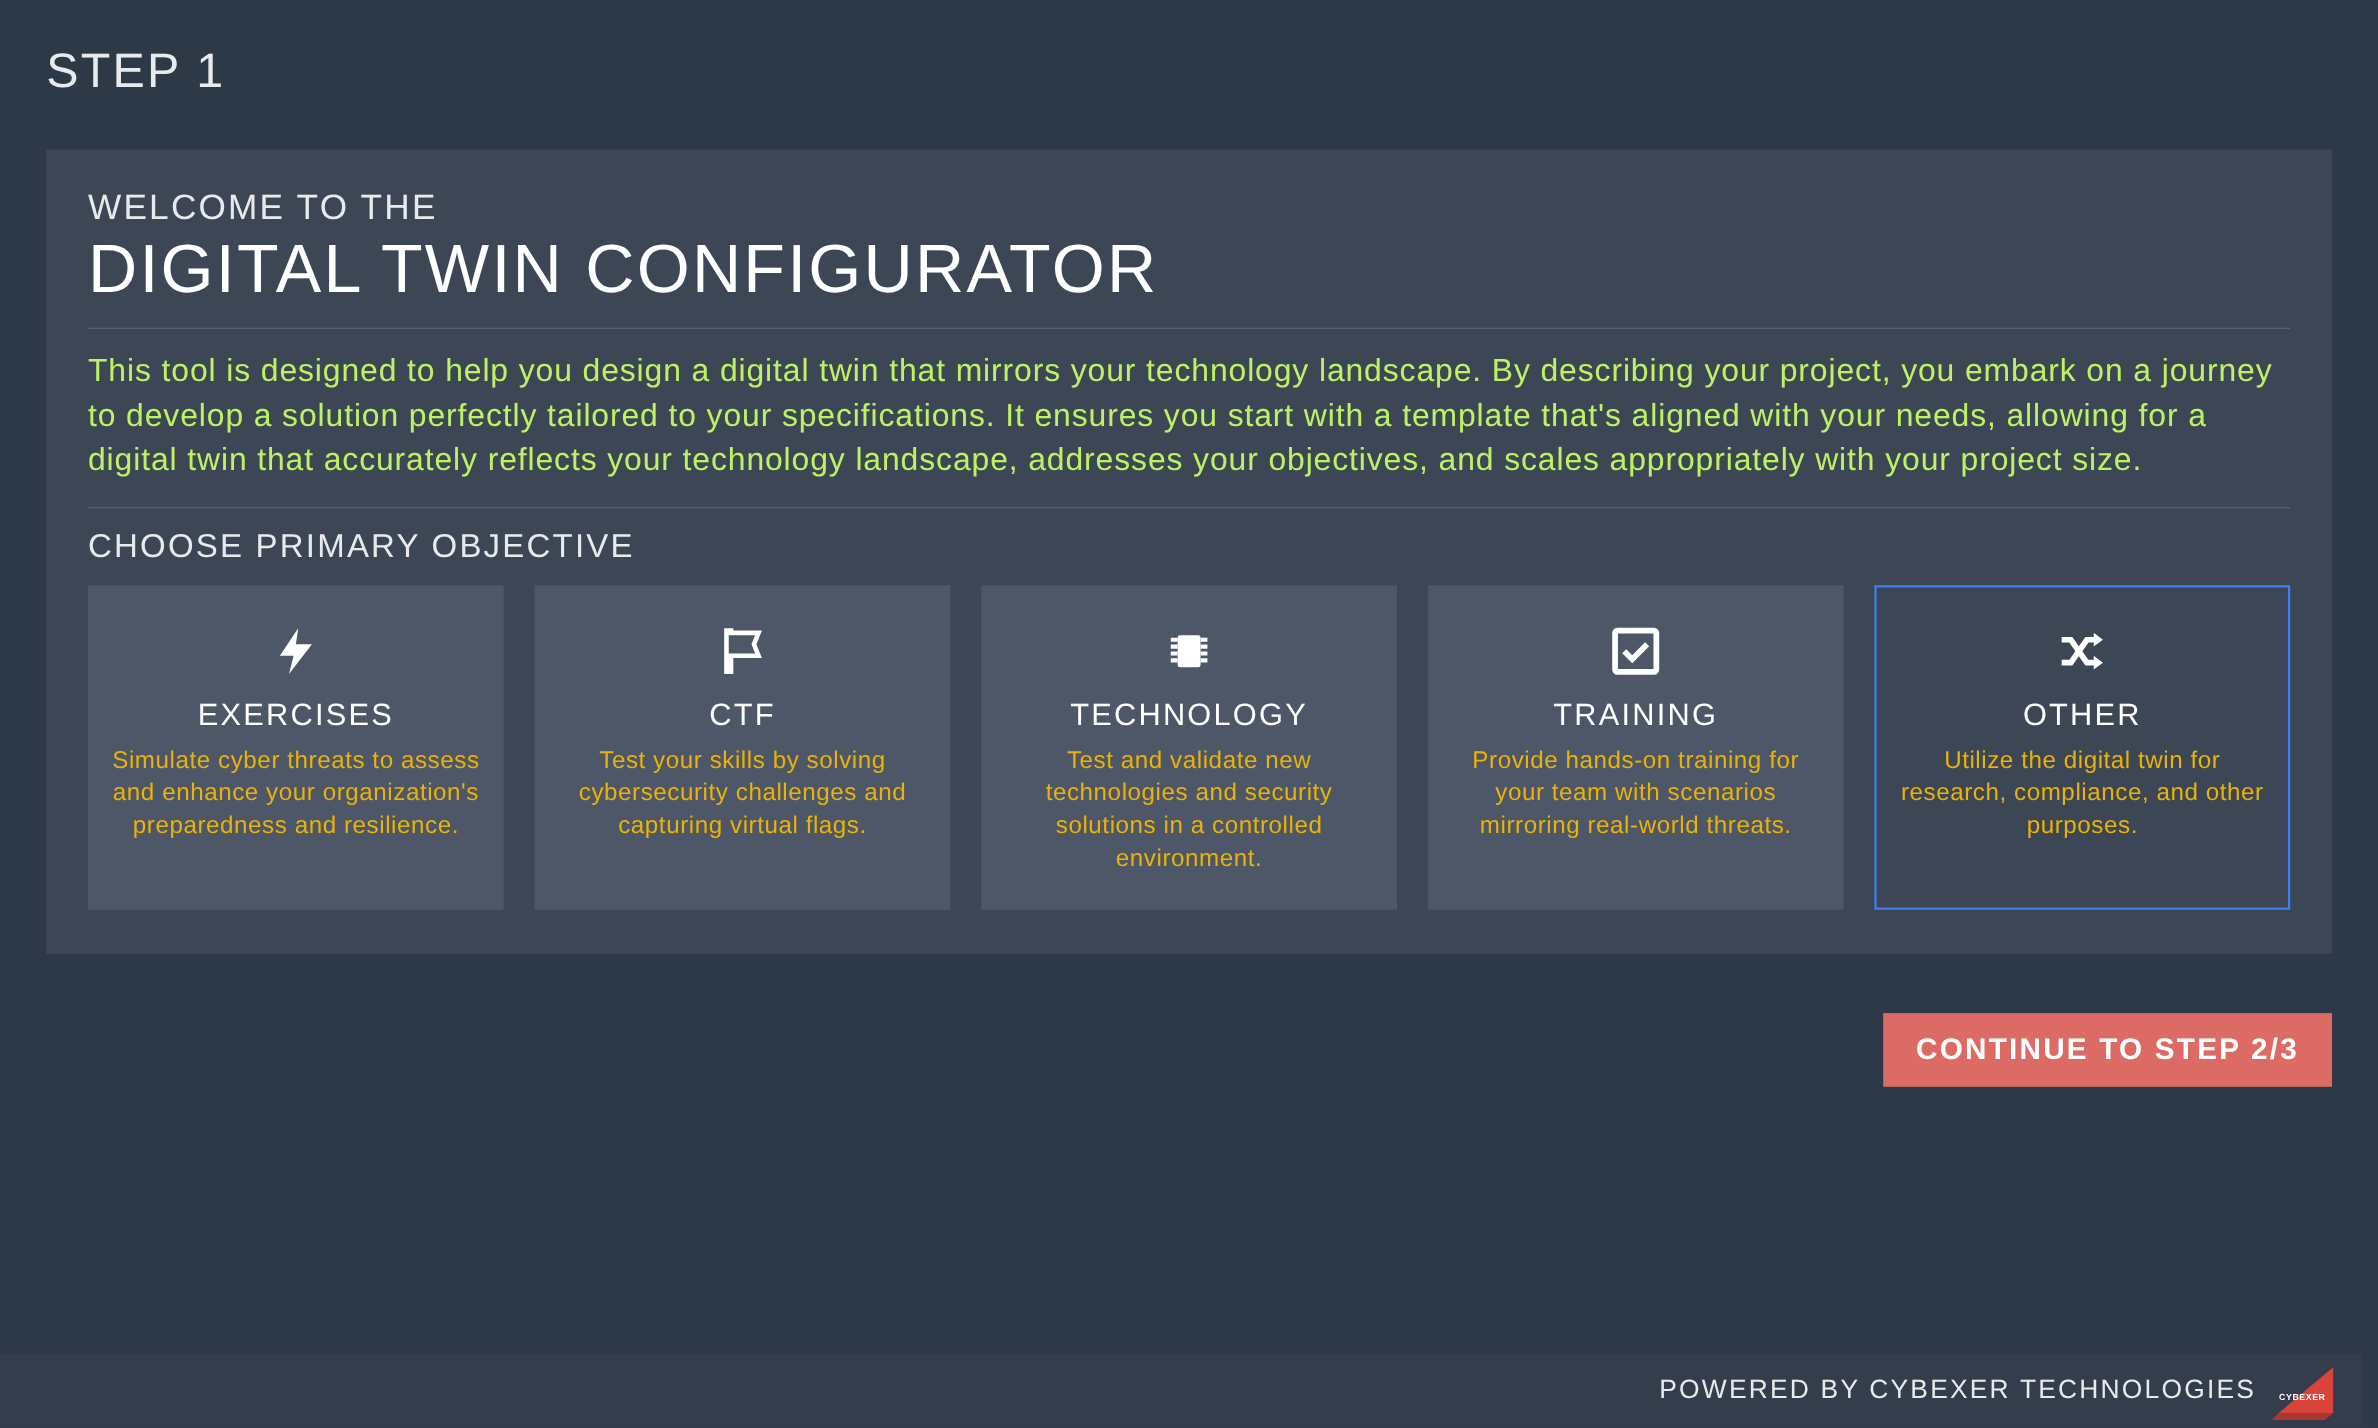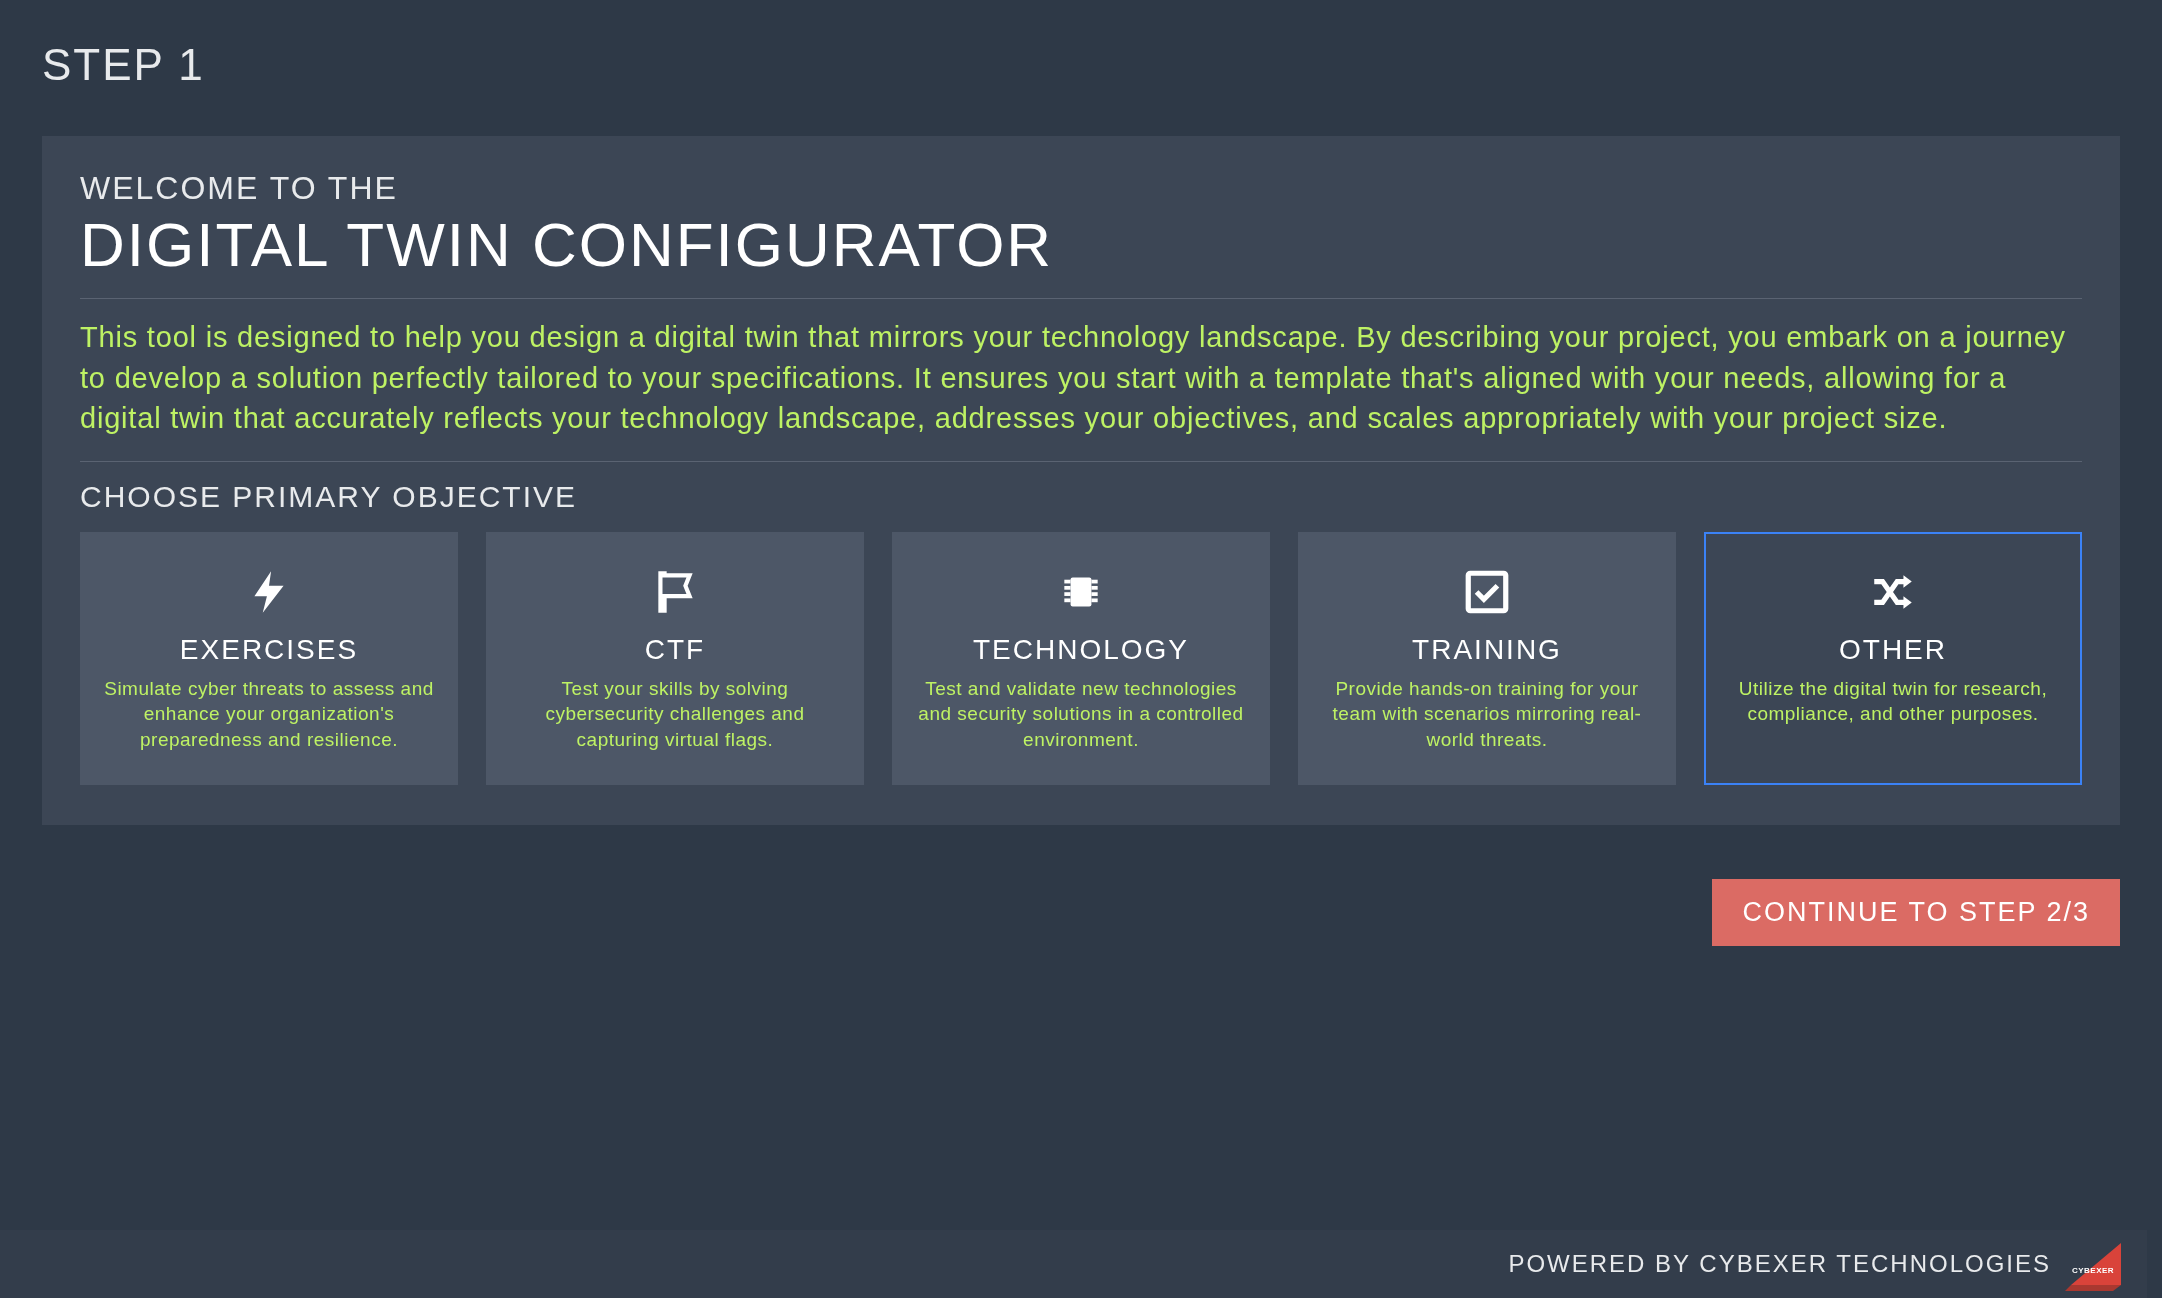--- a/index.html
+++ b/index.html
@@ -94,36 +94,36 @@
     height: 50px;
   }
   .card-title {
     font-size: 28px;
     font-weight: 400;
     color: #ffffff;
     letter-spacing: 2px;
     margin-bottom: 10px;
   }
   .card-desc {
-    font-size: 19px;
+    font-size: 22px;
     line-height: 1.35;
-    color: #bef264;
+    color: #eab308;
     letter-spacing: 0.5px;
   }
   .continue-wrap {
     display: flex;
     justify-content: flex-end;
     margin-top: 54px;
     padding-right: 0px;
   }
   .continue-btn {
     background: #db6b64;
     color: #ffffff;
     font-size: 27px;
-    font-weight: 400;
+    font-weight: 700;
     letter-spacing: 2px;
     padding: 18px 30px;
     border: none;
     cursor: pointer;
   }
   .footer {
     position: absolute;
     bottom: 0;
     left: 0;
     right: 15px;

